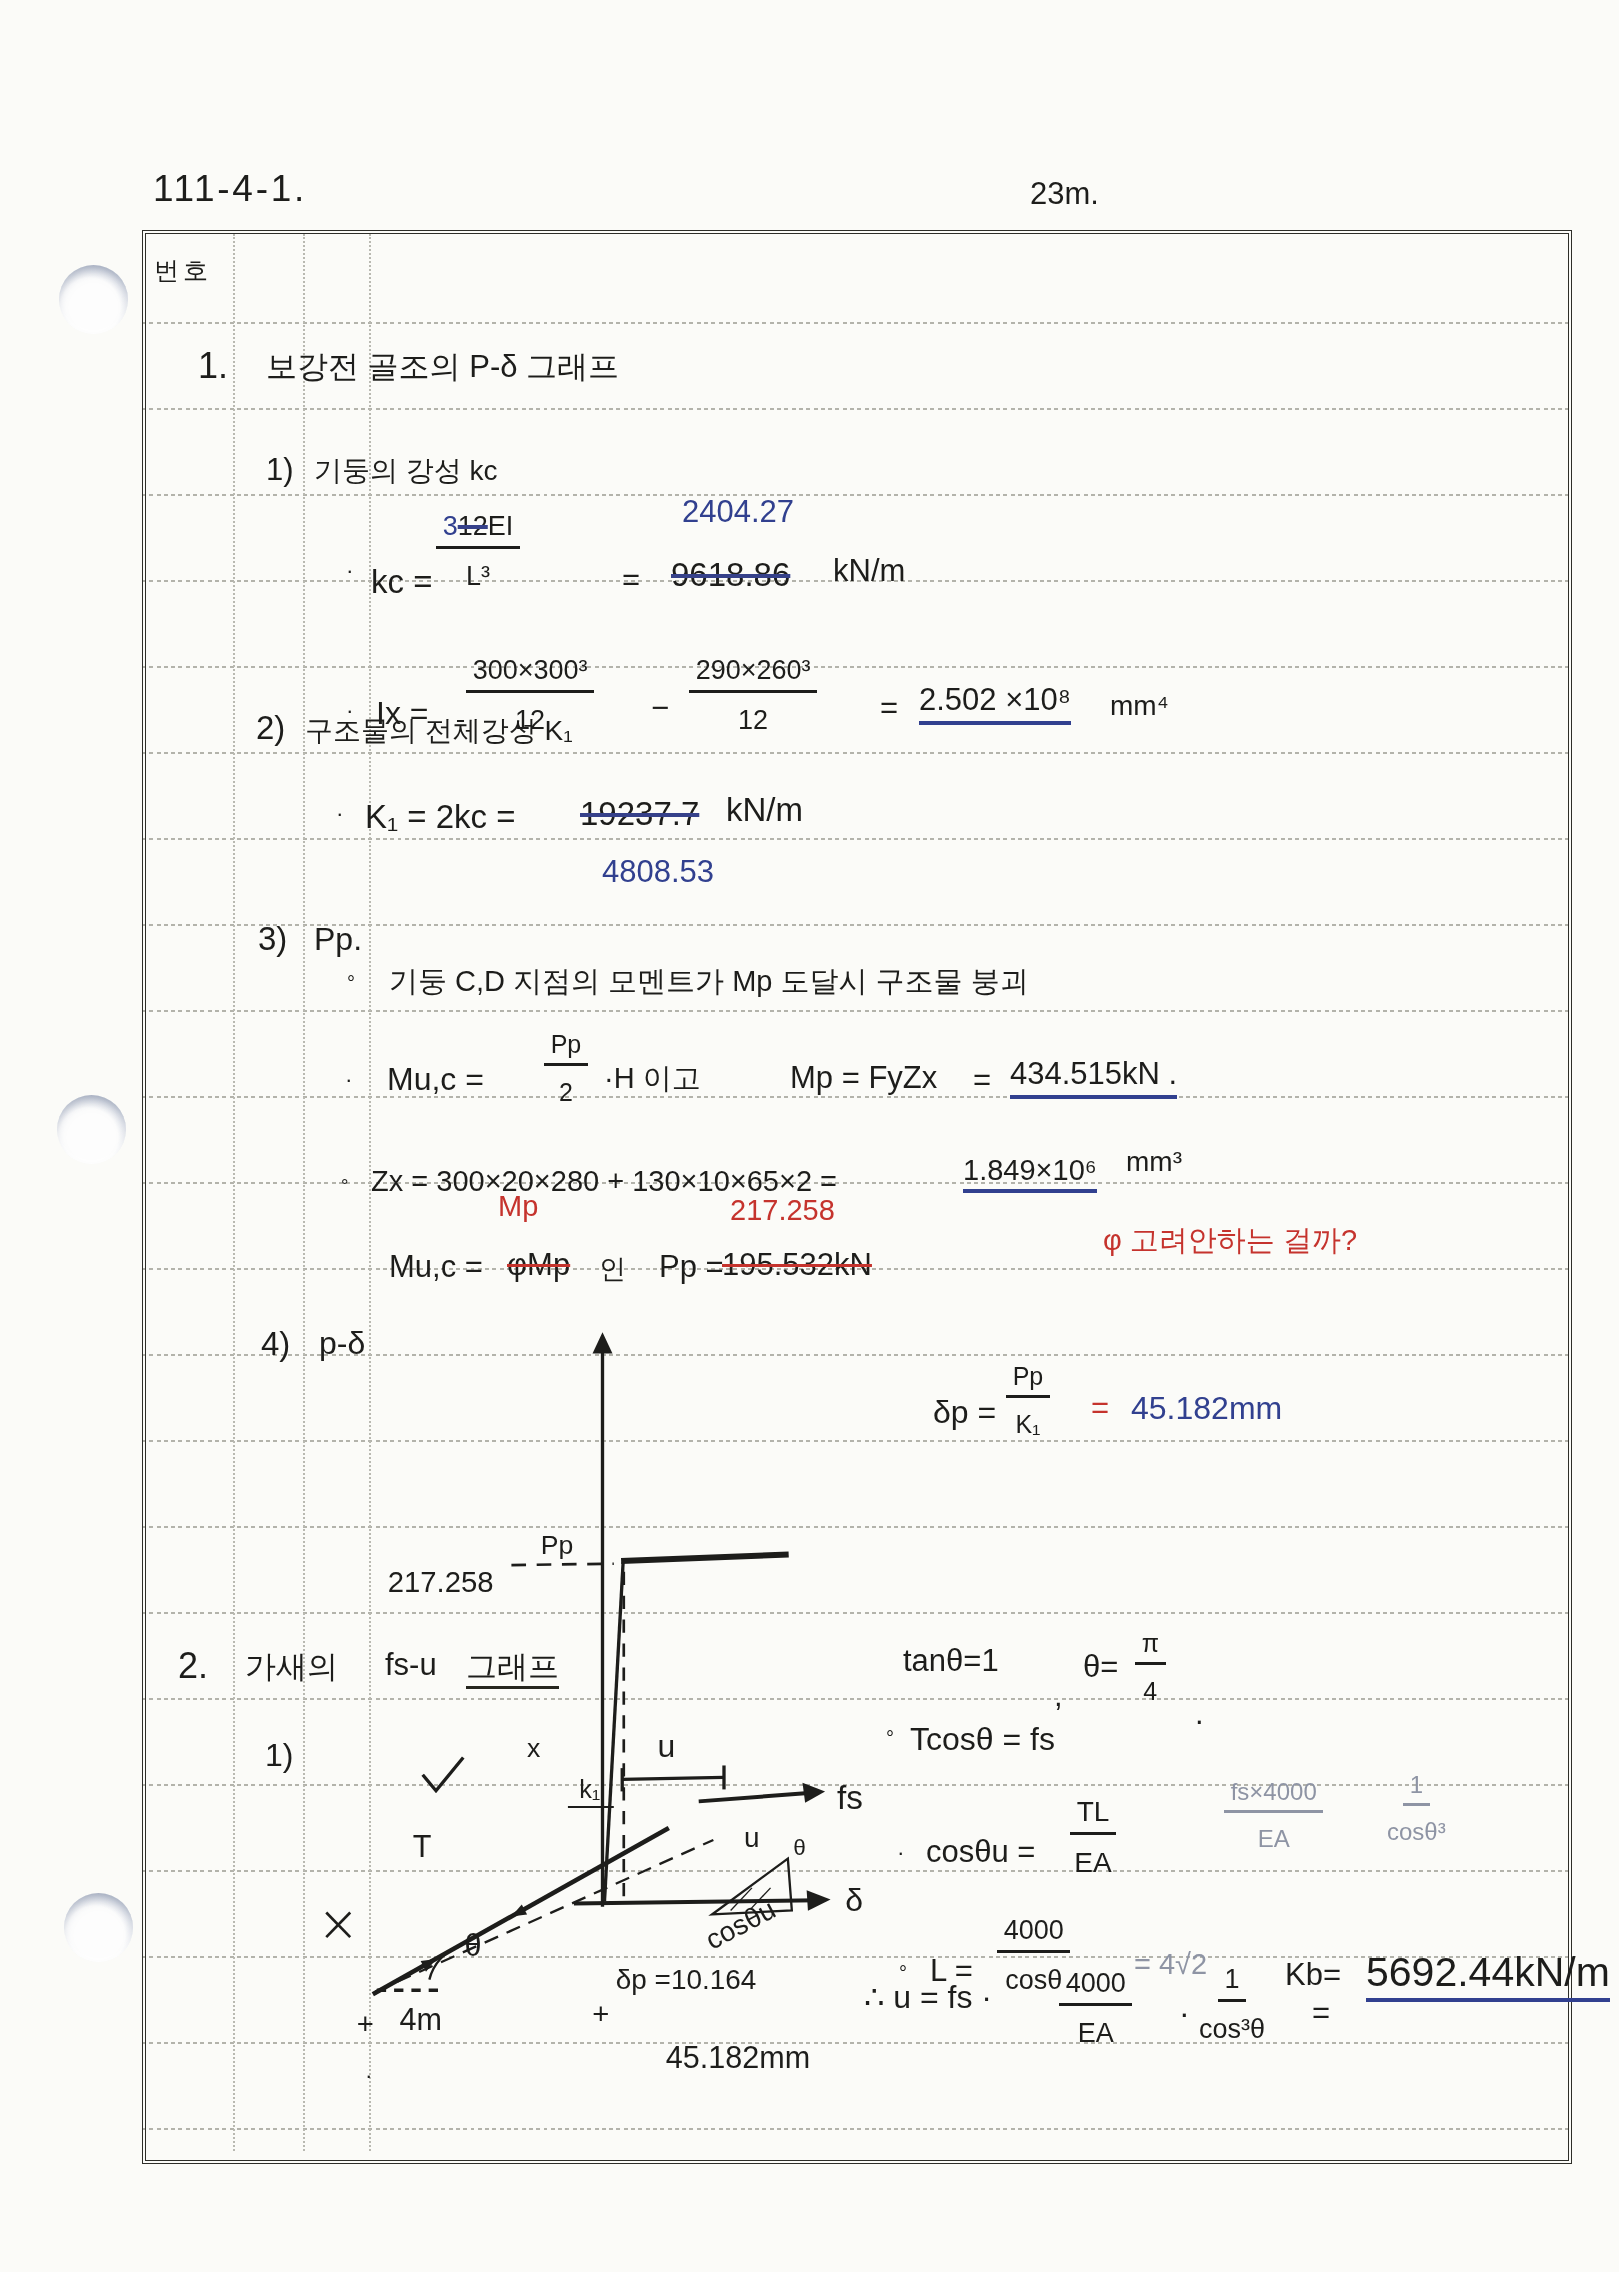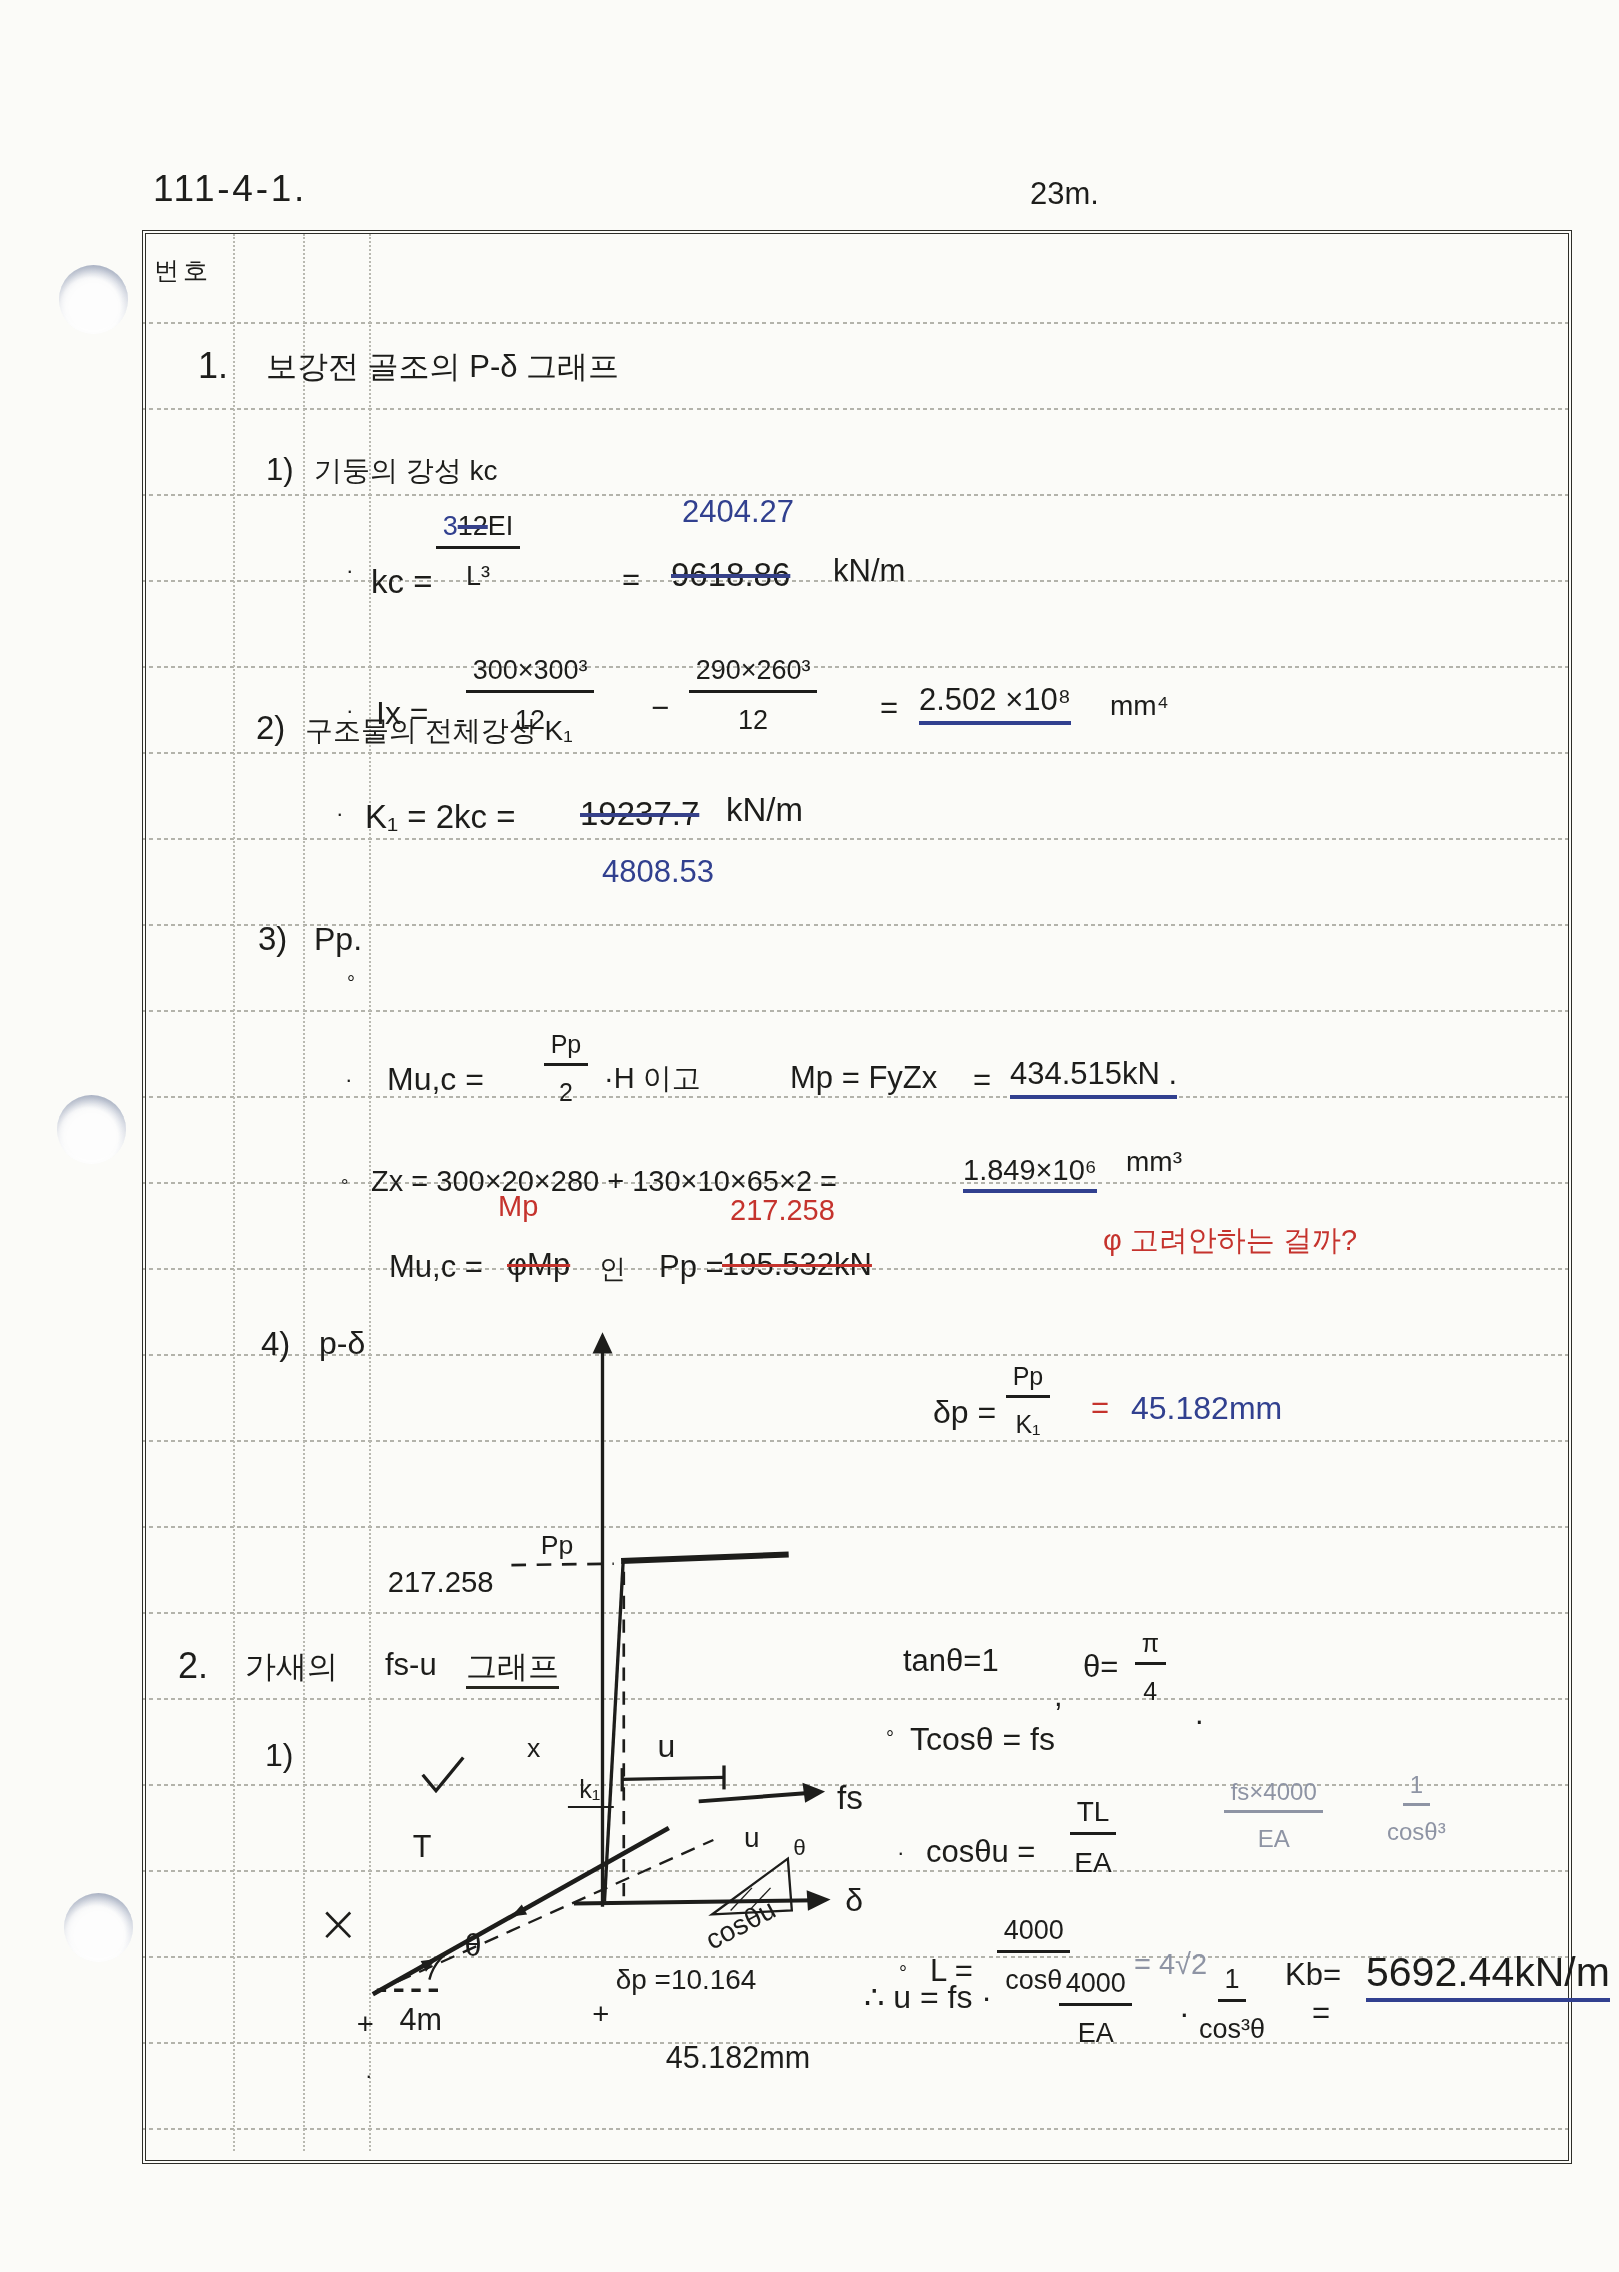--- a/index.html
+++ b/index.html
@@ -84,20 +84,21 @@
   <div class="t" style="left:336px;top:802px;font-size:22.6px;">·</div>
   <div class="t" style="left:365px;top:800px;font-size:33px;">K₁ = 2kc =</div>
   <div class="t sb" style="left:580px;top:797px;font-size:33px;">19237.7</div>
   <div class="t" style="left:726px;top:793px;font-size:33px;">kN/m</div>
   <div class="t blue" style="left:602px;top:856px;font-size:31px;">4808.53</div>
 
   <div class="t" style="left:258px;top:922px;font-size:33px;">3)</div>
   <div class="t" style="left:314px;top:923px;font-size:32px;">Pp.</div>
 
   <div class="t" style="left:347px;top:973px;font-size:20px;">°</div>
+  <div class="t" style="left:389px;top:966px;font-size:29px;">기둥 C,D 지점의 모멘트가 Mp 도달시 구조물 붕괴</div>
 
   <div class="t" style="left:345px;top:1068px;font-size:22.6px;">·</div>
   <div class="t" style="left:387px;top:1063px;font-size:32px;">Mu,c =</div>
   <div class="frac" style="left:544px;top:1030px;font-size:25px;">
     <span class="fnum">Pp</span>
     <span class="fden">2</span>
   </div>
   <div class="t" style="left:604px;top:1063px;font-size:29px;">·H 이고</div>
   <div class="t" style="left:790px;top:1062px;font-size:31px;">Mp = FyZx</div>
   <div class="t" style="left:973px;top:1064px;font-size:31px;">=</div>

